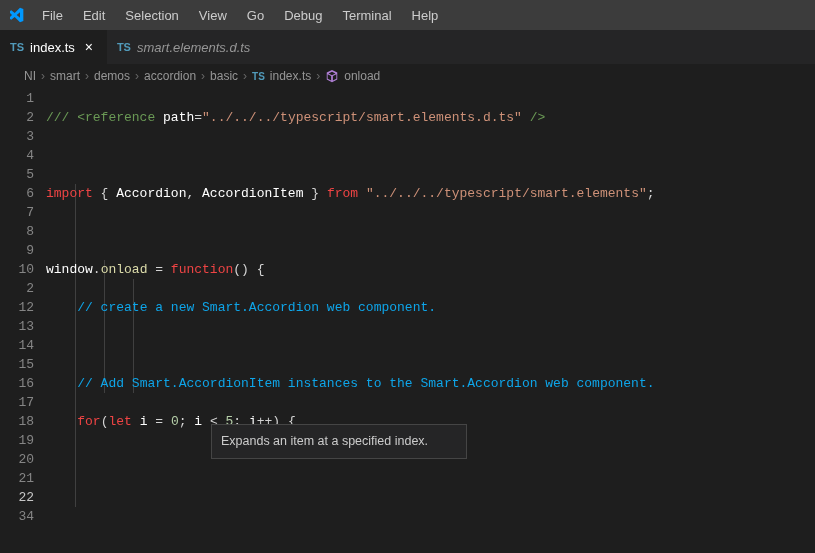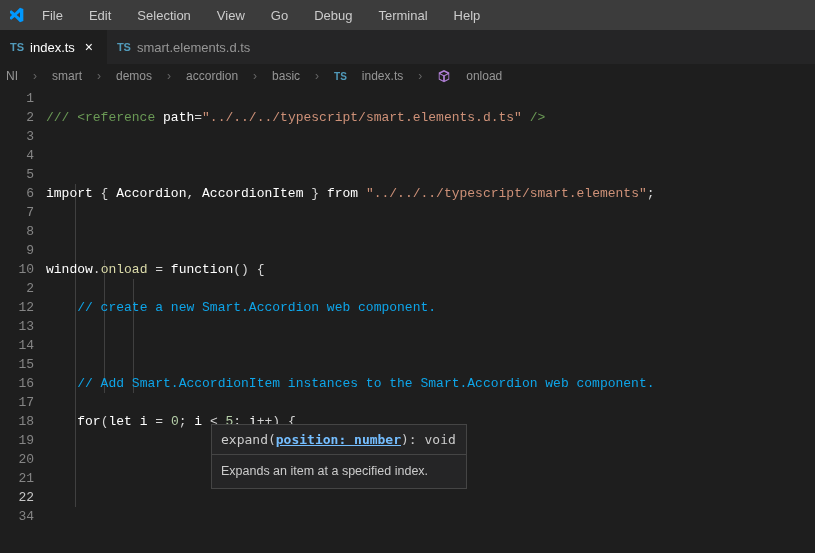--- a/index.html
+++ b/index.html
@@ -1,38 +1,38 @@
 <!DOCTYPE html>
 <html><head>
 <meta charset="utf-8">
 <style>
 *{margin:0;padding:0;box-sizing:border-box}
 body{width:815px;height:553px;background:#1e1e1e;color:#ccc;font-family:"Segoe UI",sans-serif;font-size:13px;overflow:hidden}
 .titlebar{height:30px;background:#3c3c3c;display:flex;align-items:center;padding-left:8px}
 .logo{width:16px;height:16px;margin-right:10px;display:flex;align-items:center;justify-content:center}
-.menu{display:flex;gap:10px}
+.menu{display:flex;gap:4px}
 .menu-item{padding:4px 8px;cursor:pointer}
 .tabs{height:35px;background:#252526;display:flex;border-bottom:1px solid #1e1e1e}
 .tab{display:flex;align-items:center;padding:0 10px;gap:6px;color:#969696;cursor:pointer}
 .tab.active{background:#1e1e1e;color:#fff}
 .tab-icon{color:#519aba;font-size:11px;font-weight:bold}
 .tab-close{width:16px;height:16px;display:flex;align-items:center;justify-content:center;font-size:14px}
-.breadcrumb{height:22px;background:#1e1e1e;display:flex;align-items:center;padding-left:6px;color:#969696;font-size:12px;gap:15px}
+.breadcrumb{height:22px;background:#1e1e1e;display:flex;align-items:center;padding-left:24px;color:#969696;font-size:12px;gap:5px}
 .bc-sep{color:#666}
 .bc-ts{color:#519aba;font-weight:bold;font-size:10px}
 .bc-cube{display:inline-flex;color:#b180d7}
 .editor{display:flex;height:466px;background:#1e1e1e;font-family:Consolas,"Courier New",monospace;font-size:13px;line-height:19px;position:relative}
 .gutter{width:46px;text-align:right;padding-right:12px;color:#858585;user-select:none;padding-top:2px}
 .gutter .active{color:#c6c6c6}
 .ind-guides{position:absolute;left:46px;top:2px;pointer-events:none}
 .guide{position:absolute;width:1px;background:#404040}
 .code{padding-top:2px;white-space:pre;position:relative;color:#d4d4d4}
 .c-green{color:#6a9955}
 .c-comment{color:#0ea5e9}
-.c-key{color:#ffffff}
+.c-key{color:#ef4444}
 .c-type{color:#4ec9b0}
 .c-var{color:#ffffff}
 .c-str{color:#ce9178}
 .c-func{color:#dcdcaa}
 .c-punc{color:#d4d4d4}
 .c-num{color:#b5cea8}
 .tooltip{position:absolute;left:211px;top:337px;width:256px;background:#252526;border:1px solid #454545;font-family:Consolas,monospace;font-size:13px;z-index:10;color:#ccc}
 .tooltip .sig{padding:5px 9px;border-bottom:1px solid #454545}
 .tooltip .desc{padding:7px 9px;font-family:Liberation Sans, sans-serif;font-size:12.5px}
 .param-active{color:#75beff;font-weight:bold;text-decoration:underline}
@@ -59,21 +59,21 @@
 </div>
 
 <div class="tabs">
   <div class="tab active">
     <span class="tab-icon">TS</span>
     <span>index.ts</span>
     <span class="tab-close">×</span>
   </div>
   <div class="tab">
     <span class="tab-icon">TS</span>
-    <span style="">smart.elements.d.ts</span>
+    <span style="font-style:italic">smart.elements.d.ts</span>
   </div>
 </div>
 
 <div class="breadcrumb">
   <span>NI</span>
   <span class="bc-sep">›</span>
   <span>smart</span>
   <span class="bc-sep">›</span>
   <span>demos</span>
   <span class="bc-sep">›</span>
@@ -141,16 +141,15 @@
 
 
 
 
 
 
 
   </div>
 
   <div class="tooltip">
-    <div class="sig"><span>expand(</span><span class="param-active">position: number</span><span>): void</span></div>
     <div class="desc">Expands an item at a specified index.</div>
   </div>
 </div>
 
 </body></html>

